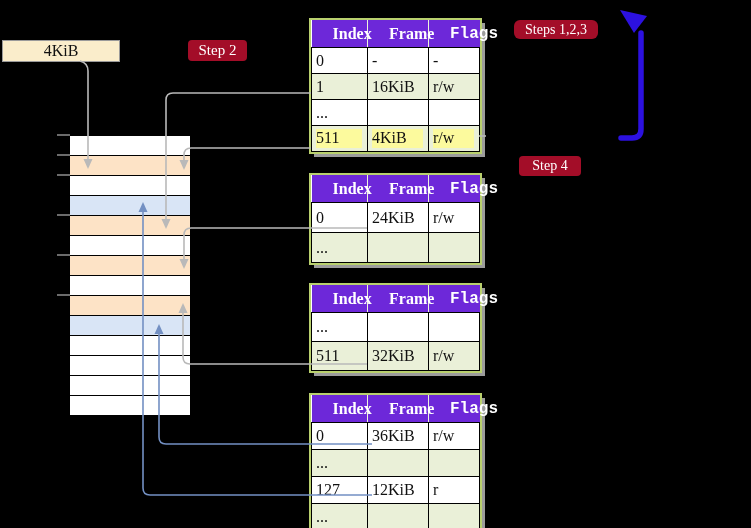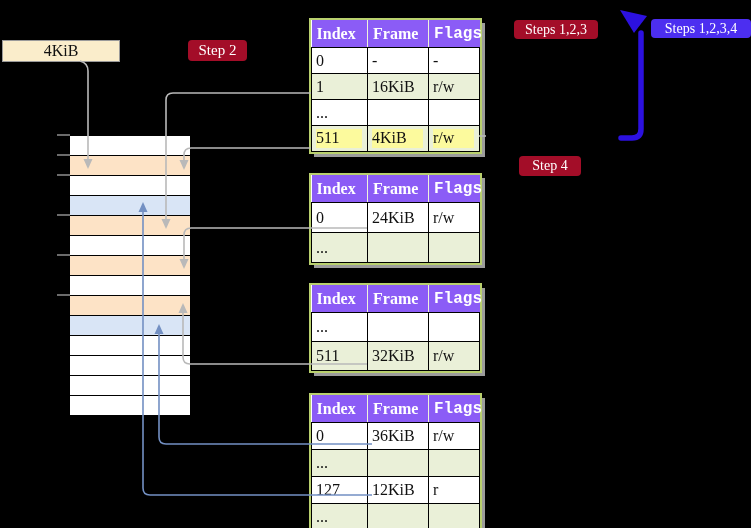--- a/index.html
+++ b/index.html
@@ -15,21 +15,21 @@
   }
   
   .badge{
     position:absolute;color:#fff;border-radius:4px;
     display:flex;align-items:center;justify-content:center;
     font-size:14px;white-space:nowrap;
   }
   .badge-red{background:#a30d28;}
   .badge-blue{background:#4c2ef0;}
   #badge-step0{left:188px;top:40px;width:59px;height:21px;font-size:15px;}
-  #badge-steps123{left:514px;top:20px;width:84px;height:19px;}
+  #badge-steps123{left:514px;top:20px;width:84px;height:19px;border-radius:6px;}
   #badge-steps1234{left:651px;top:19px;width:100px;height:19px;}
   #badge-step4{left:519px;top:156px;width:62px;height:20px;font-family:Liberation Serif, serif;}
   
   #memory-column{
     position:absolute;left:70px;top:135px;width:120px;
     border-top:1px solid #000;z-index:1;
   }
   .mrow{height:19px;border-bottom:1px solid #000;}
   .m-white{background:#ffffff;}
   .m-orange{background:#fde3c6;}
@@ -38,22 +38,22 @@
   .twrap{
     position:absolute;border:2px solid #b9d06e;background:#fff;
     box-shadow:4px 4px 0 -1px #9c9c9c;z-index:2;
   }
   #table1{left:309px;top:18px;}
   #table2{left:309px;top:173px;}
   #table3{left:309px;top:283px;}
   #table4{left:309px;top:393px;}
   table.ptable{border-collapse:collapse;table-layout:fixed;width:168px;}
   table.ptable th{
-    background:#8b5cf6;color:#fff;font-weight:bold;font-size:16px;
-    height:27px;text-align:left;padding:0 0 0 5px;
+    background:#6d28d9;color:#fff;font-weight:bold;font-size:16px;
+    height:27px;text-align:left;padding:0 0 0 21px;
     border-right:1px solid #eef3da;border-bottom:1px solid #000;
   }
   table.ptable th:last-child{border-right:none;font-family:Liberation Mono, monospace;}
   table.ptable col.c-index{width:56px;}
   table.ptable col.c-frame{width:61px;}
   table.ptable col.c-flags{width:51px;}
   table.ptable td{
     font-size:16px;color:#111;border:1px solid #000;
     padding:0 0 0 4px;vertical-align:middle;overflow:hidden;
   }
@@ -75,21 +75,20 @@
 </style>
 </head>
 <body>
 
 <div id="stage">
 
   <div class="pagesize-label">4KiB</div>
 
   <div id="badge-step0" class="badge badge-red">Step 2</div>
   <div id="badge-steps123" class="badge badge-red">Steps 1,2,3</div>
-  <div id="badge-steps1234" class="badge badge-blue">Steps 1,2,3,4</div>
   <div id="badge-step4" class="badge badge-red">Step 4</div>
 
   <div id="memory-column">
       <div class="mrow m-white"></div>
       <div class="mrow m-orange"></div>
       <div class="mrow m-white"></div>
       <div class="mrow m-blue"></div>
       <div class="mrow m-orange"></div>
       <div class="mrow m-white"></div>
       <div class="mrow m-orange"></div>

